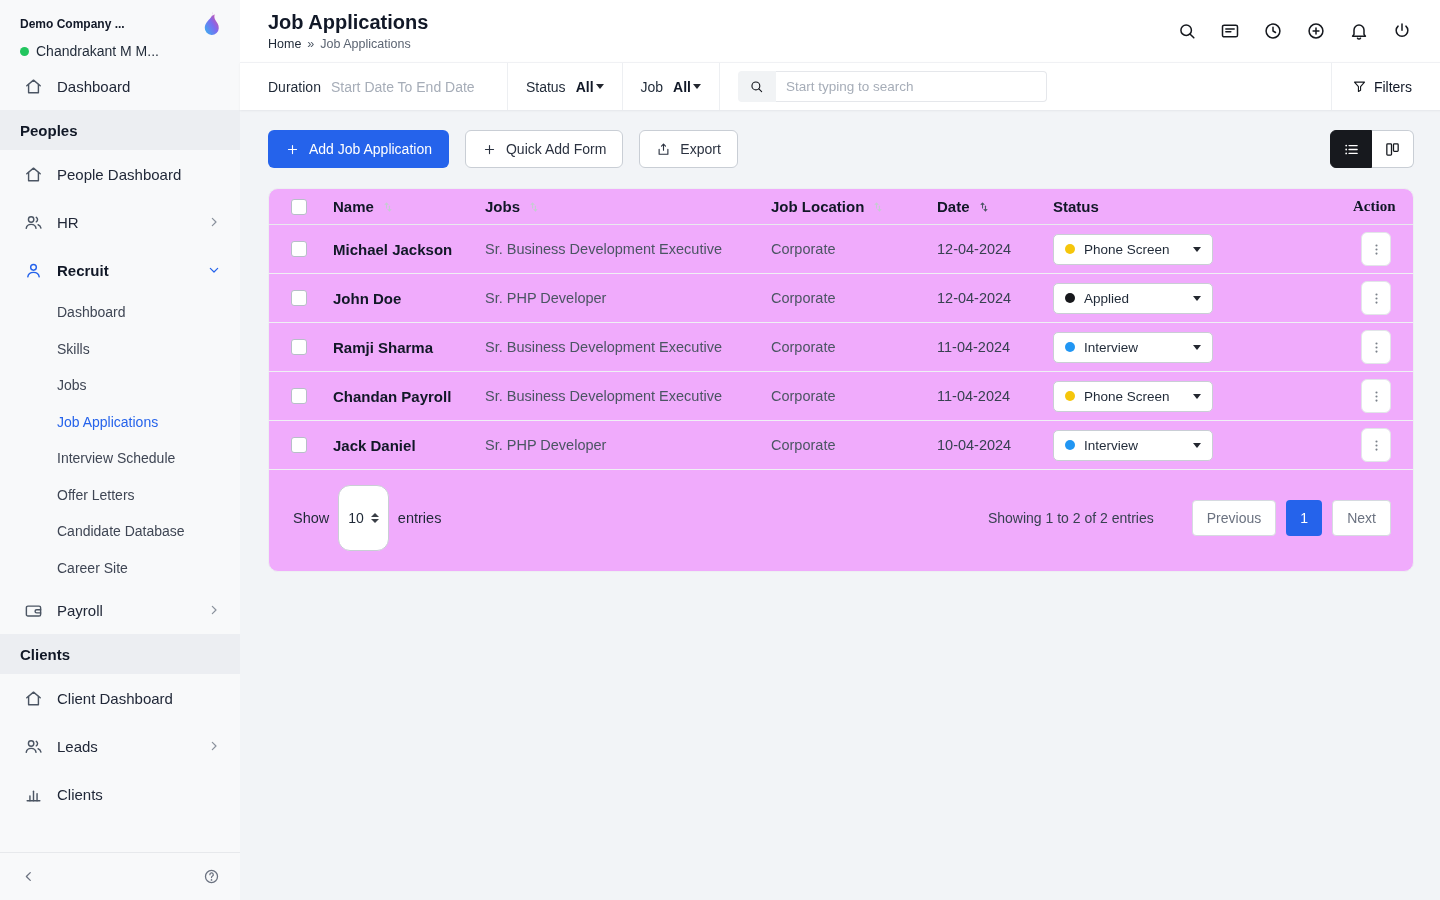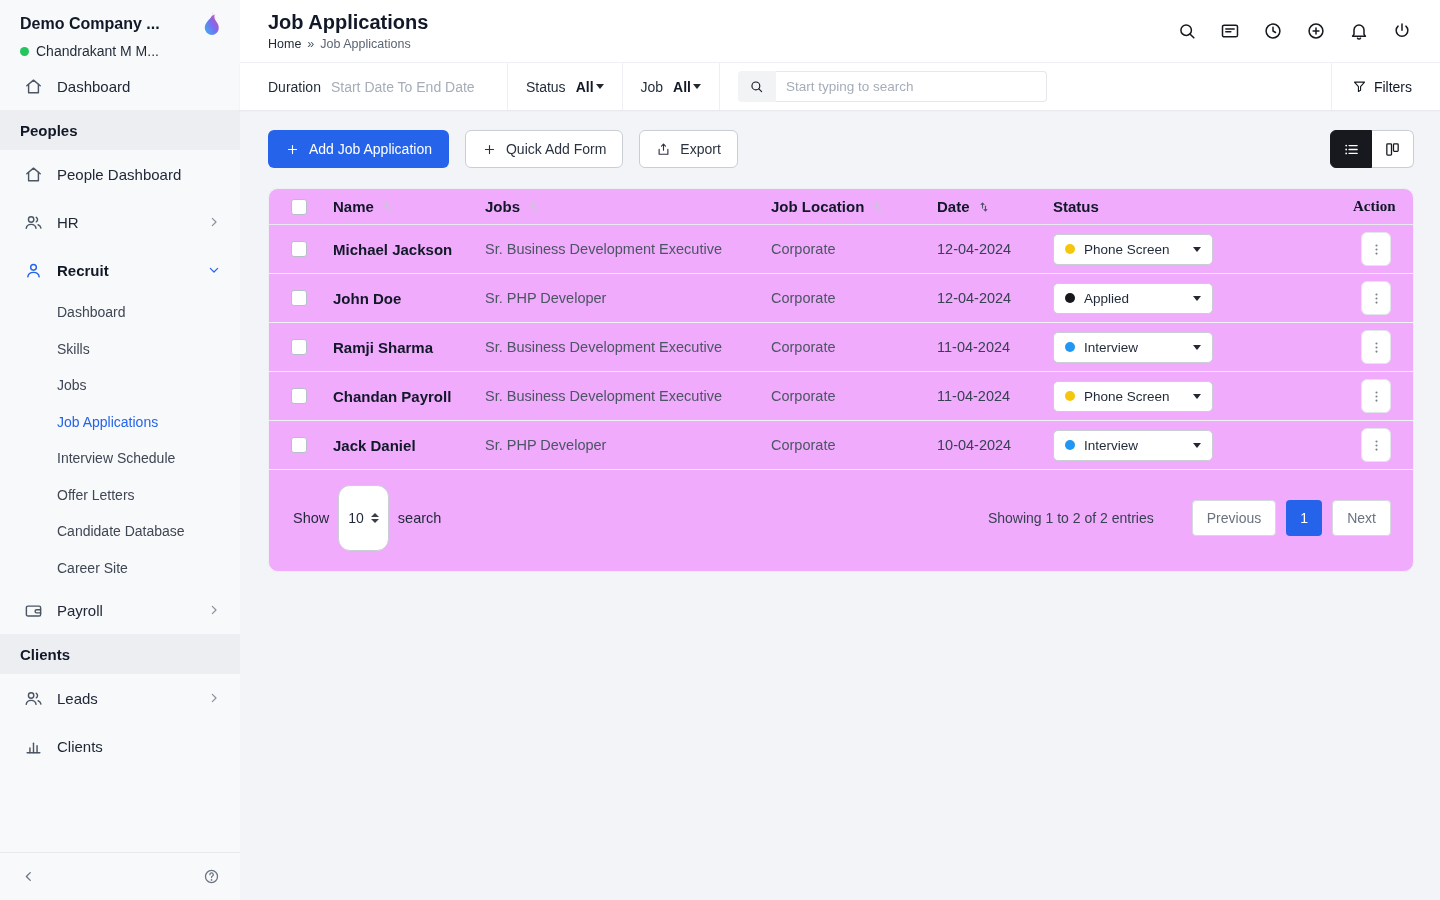--- a/index.html
+++ b/index.html
@@ -9,21 +9,21 @@
   :root { --primary:#2563EB; }
   [data-icon]{ display:inline-flex; }
   [data-icon] svg{ width:100%; height:100%; }
 
   .app { display:flex; width:1440px; height:900px; }
 
   
   .sidebar { width:240px; min-width:240px; background:#F8F9FA; display:flex; flex-direction:column; }
   .sidebar-top { height:62px; padding:9px 14px 6px 20px; }
   .company-row { display:flex; align-items:center; justify-content:space-between; }
-  .company-name { font-size:16px; font-weight:700; color:#111827; }
+  .company-name { font-size:12px; font-weight:700; color:#111827; }
   .logo { width:30px; height:30px; }
   .user-row { display:flex; align-items:center; gap:7px; font-size:14px; color:#1F2937; margin-top:4px; cursor:pointer; }
   .online-dot { width:9px; height:9px; border-radius:50%; background:#22C55E; }
   .menu { flex:1; overflow:hidden; }
   .menu-item { display:flex; align-items:center; gap:14px; height:48px; padding:0 18px 0 24px; font-size:15px; color:#212838; cursor:pointer; }
   .mi-icon { width:19px; height:19px; color:#4B5563; }
   .chev { margin-left:auto; width:16px; height:16px; color:#8A919C; }
   .menu-item.recruit .mi-icon, .menu-item.recruit .chev { color:var(--primary); }
   .menu-item.recruit .mi-label { font-weight:600; color:#111827; }
   .section-label { height:40px; display:flex; align-items:center; padding:0 20px; background:#ECEEF2; font-weight:700; font-size:15px; color:#111827; }
@@ -231,20 +231,29 @@
         <span class="mi-label">Payroll</span>
         <span class="chev" data-icon="chev-right">
             <svg viewBox="0 0 24 24" fill="none" stroke="currentColor" stroke-width="1.8" stroke-linecap="round" stroke-linejoin="round">
               <path d="M9.5 6.5 15 12l-5.5 5.5"></path>
             </svg>
           </span>
       </div>
 
       <div class="section-label">Clients</div>
 
+      <div class="menu-item">
+        <span class="mi-icon" data-icon="home">
+            <svg viewBox="0 0 24 24" fill="none" stroke="currentColor" stroke-width="1.8" stroke-linecap="round" stroke-linejoin="round">
+              <path d="M3.5 11 12 4l8.5 7"></path>
+              <path d="M5.8 9.5V20h12.4V9.5"></path>
+            </svg>
+          </span>
+        <span class="mi-label">Client Dashboard</span>
+      </div>
 
       <div class="menu-item">
         <span class="mi-icon" data-icon="users">
             <svg viewBox="0 0 24 24" fill="none" stroke="currentColor" stroke-width="1.8" stroke-linecap="round" stroke-linejoin="round">
               <circle cx="9" cy="8.2" r="3.4"></circle>
               <path d="M2.8 19.4c.5-3.4 3-5 6.2-5s5.7 1.6 6.2 5"></path>
               <path d="M15.5 5.4a3.4 3.4 0 0 1 0 5.8"></path>
               <path d="M17.8 14.8c2 .6 3.2 2 3.6 4.2"></path>
             </svg>
           </span>
@@ -645,21 +654,21 @@
         <div class="table-footer">
           <div class="show-group">
             <span>Show</span>
             <div class="page-size">
               <span>10</span>
               <span class="spin">
                   <i class="up"></i>
                   <i class="down"></i>
                 </span>
             </div>
-            <span>search</span>
+            <span>entries</span>
           </div>
           <div class="footer-right">
             <span class="summary">Showing 1 to 2 of 2 entries</span>
             <button class="pg-btn">Previous</button>
             <div class="pg-current">1</div>
             <button class="pg-btn">Next</button>
           </div>
         </div>
       </div>
 

